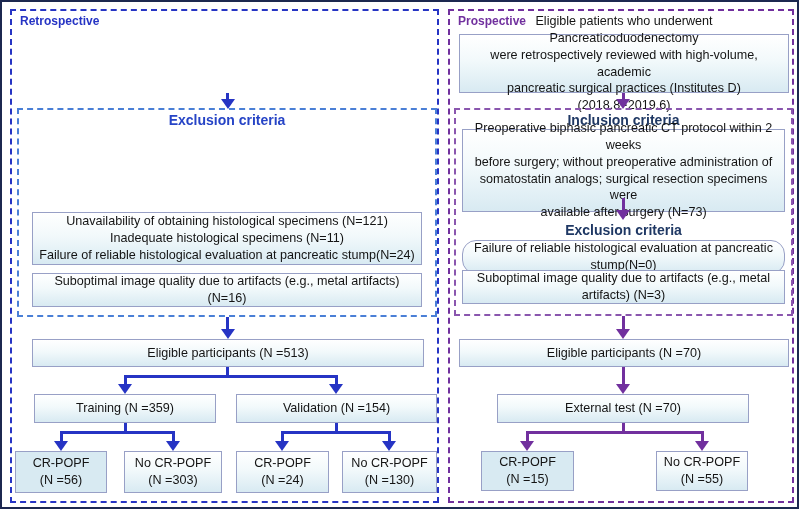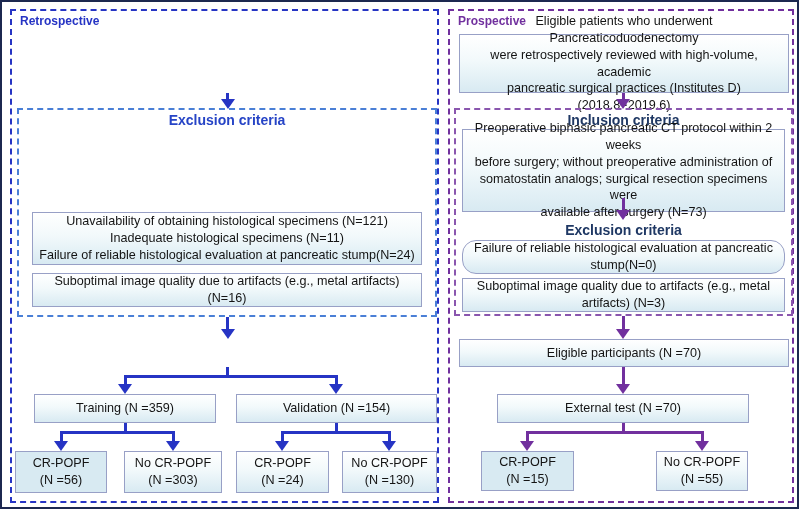--- a/index.html
+++ b/index.html
@@ -87,20 +87,21 @@
       <div class="heading" style="top:2px;">Exclusion criteria</div>
       <div class="box" style="left:13px;top:102px;width:390px;height:53px;">Unavailability of obtaining histological specimens (N=121)
 Inadequate histological specimens (N=11)
 Failure of reliable histological evaluation at pancreatic stump(N=24)</div>
       <div class="box" style="left:13px;top:163px;width:390px;height:34px;">Suboptimal image quality due to artifacts (e.g., metal artifacts) (N=16)</div>
     </div>
 
     <div class="vl L" style="left:214px;top:306px;height:14px;"></div>
     <div class="tri L" style="left:209px;top:318px;"></div>
 
+    <div class="box" style="left:20px;top:328px;width:392px;height:28px;">Eligible participants (N =513)</div>
 
     <div class="vl L" style="left:214px;top:356px;height:10px;"></div>
     <div class="hl L" style="left:113px;top:364px;width:213px;"></div>
     <div class="vl L" style="left:112px;top:364px;height:10px;"></div>
     <div class="tri L" style="left:106px;top:373px;"></div>
     <div class="vl L" style="left:323px;top:364px;height:10px;"></div>
     <div class="tri L" style="left:317px;top:373px;"></div>
 
     <div class="box" style="left:22px;top:383px;width:182px;height:29px;">Training (N =359)</div>
     <div class="box" style="left:224px;top:383px;width:201px;height:29px;">Validation (N =154)</div>
@@ -145,21 +146,21 @@
 before surgery; without preoperative administration of
 somatostatin analogs; surgical resection specimens were
 available after surgery (N=73)</div>
 
       <div class="vl R" style="left:166px;top:88px;height:14px;"></div>
       <div class="tri R" style="left:160px;top:100px;"></div>
 
       <div class="heading navy" style="top:112px;">Exclusion criteria</div>
       <div class="box" style="left:6px;top:130px;width:323px;height:34px;border-radius:14px;">Failure of reliable histological evaluation at pancreatic
 stump(N=0)</div>
-      <div class="box" style="left:6px;top:168px;width:323px;height:34px;">Suboptimal image quality due to artifacts (e.g., metal
+      <div class="box" style="left:6px;top:160px;width:323px;height:34px;">Suboptimal image quality due to artifacts (e.g., metal
 artifacts) (N=3)</div>
     </div>
 
     <div class="vl R" style="left:172px;top:305px;height:15px;"></div>
     <div class="tri R" style="left:166px;top:318px;"></div>
 
     <div class="box" style="left:9px;top:328px;width:330px;height:28px;">Eligible participants (N =70)</div>
 
     <div class="vl R" style="left:172px;top:356px;height:19px;"></div>
     <div class="tri R" style="left:166px;top:373px;"></div>

